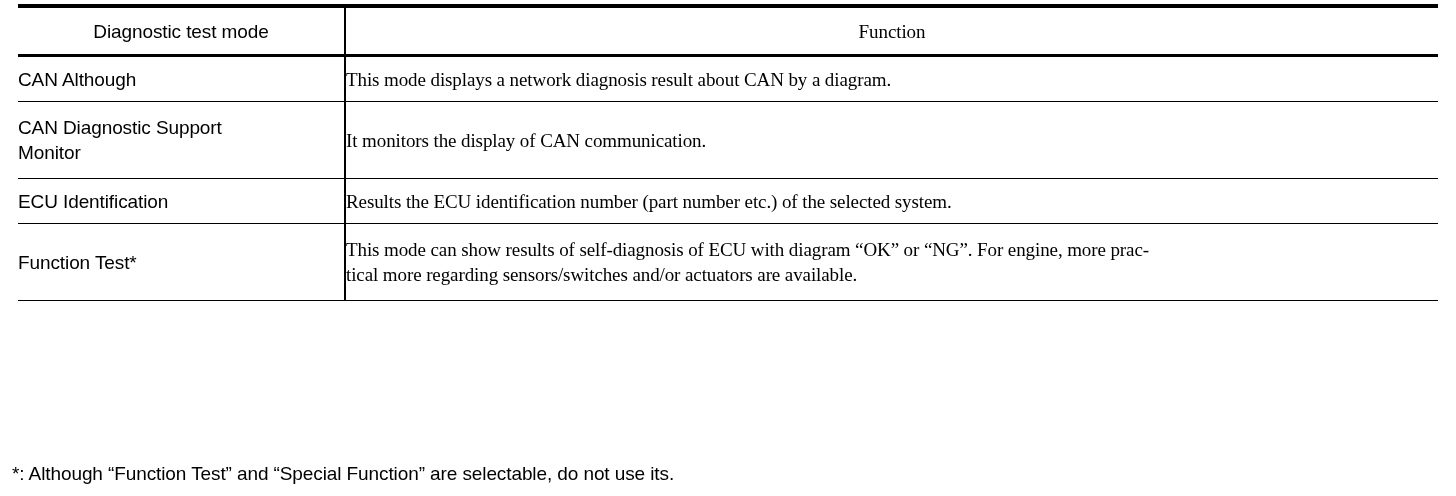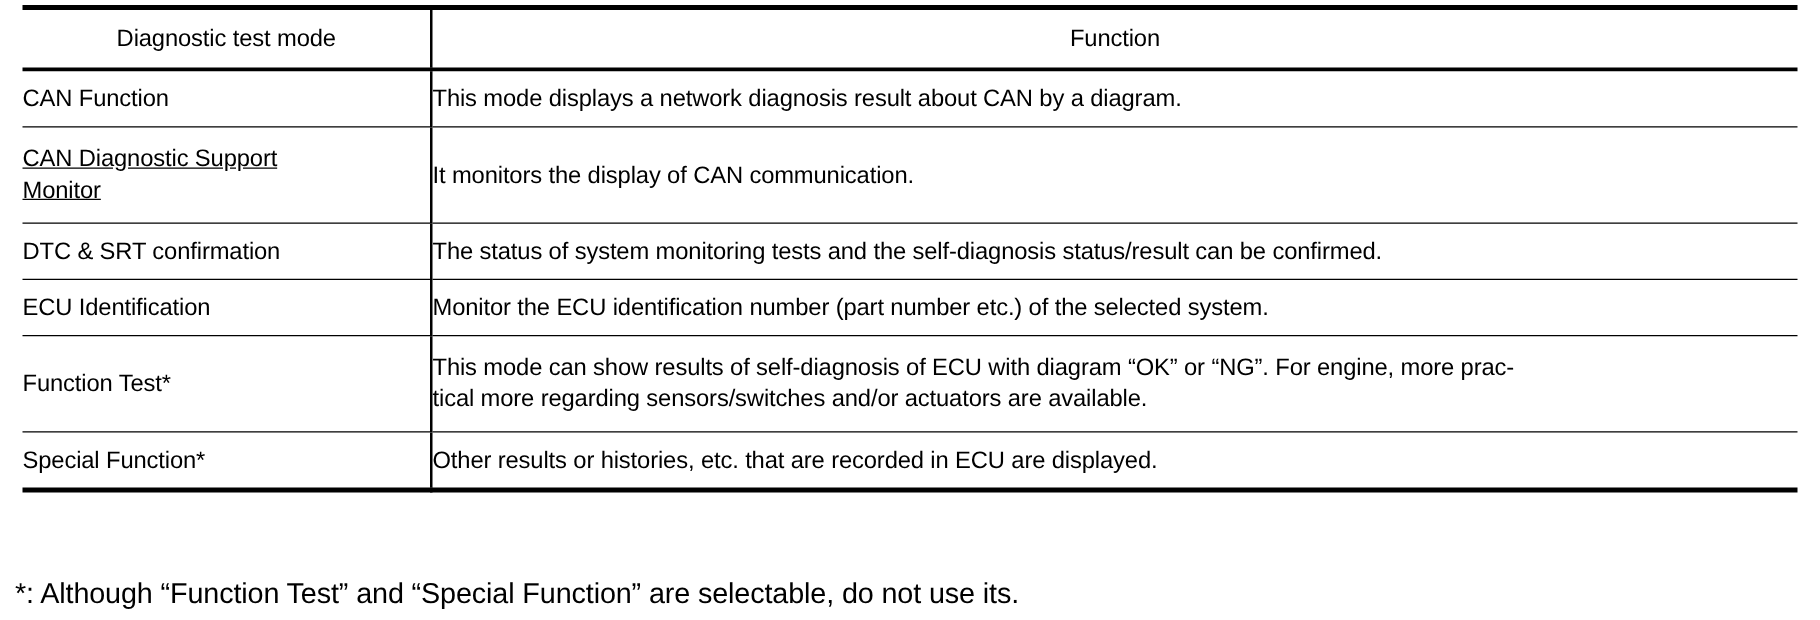--- a/index.html
+++ b/index.html
@@ -48,20 +48,21 @@
 
   
   .cell-mode {
     border-right: 2.5px solid #000;
     padding-left: 16px;
     padding-right: 10px;
   }
   .cell-func {
     padding-left: 14px;
     padding-right: 8px;
+    font-family: Liberation Serif, serif;
   }
 
   
   .hdr-row th {
     height: 46px;
     text-align: center;
   }
   .hdr-row .cell-mode { padding-left: 0; padding-right: 0; }
   .hdr-row .cell-func { padding-left: 0; padding-right: 0; }
 
@@ -72,29 +73,28 @@
   .rule-bottom { border-bottom: 4px solid #000; }
 
   .row-1line td { height: 44px; }
   .row-2line td { height: 76px; }
 
   .func-two-line {
     line-height: 26px;
   }
   .mode-two-line {
     line-height: 26px;
-    text-decoration: underline;
   }
 
   
   .footnote {
     position: absolute;
     left: 12px;
     top: 461px;
-    font-size: 23px;
+    font-size: 19px;
     line-height: 26px;
     letter-spacing: -0.1px;
     white-space: nowrap;
   }
 </style>
 </head>
 <body>
 
 <div class="page">
 
@@ -109,53 +109,45 @@
         <th class="cell-mode">Diagnostic test mode</th>
         <th class="cell-func">Function</th>
       </tr>
     </thead>
 
     <tbody>
 
 
 
       <tr class="row-1line rule-thin">
-        <td class="cell-mode">CAN Function</td>
+        <td class="cell-mode">CAN Although</td>
         <td class="cell-func">This mode displays a network diagnosis result about CAN by a diagram.</td>
       </tr>
 
       <tr class="row-2line rule-thin">
         <td class="cell-mode mode-two-line">
           <div>CAN Diagnostic Support</div>
           <div>Monitor</div>
         </td>
         <td class="cell-func">It monitors the display of CAN communication.</td>
       </tr>
 
-      <tr class="row-1line rule-thin">
-        <td class="cell-mode">DTC &amp; SRT confirmation</td>
-        <td class="cell-func">The status of system monitoring tests and the self-diagnosis status/result can be confirmed.</td>
-      </tr>
 
       <tr class="row-1line rule-thin">
         <td class="cell-mode">ECU Identification</td>
-        <td class="cell-func">Monitor the ECU identification number (part number etc.) of the selected system.</td>
+        <td class="cell-func">Results the ECU identification number (part number etc.) of the selected system.</td>
       </tr>
 
       <tr class="row-2line rule-thin">
         <td class="cell-mode">Function Test*</td>
         <td class="cell-func func-two-line">
           <div>This mode can show results of self-diagnosis of ECU with diagram “OK” or “NG”. For engine, more prac-</div>
           <div>tical more regarding sensors/switches and/or actuators are available.</div>
         </td>
       </tr>
 
-      <tr class="row-1line rule-bottom">
-        <td class="cell-mode">Special Function*</td>
-        <td class="cell-func">Other results or histories, etc. that are recorded in ECU are displayed.</td>
-      </tr>
 
     </tbody>
   </table>
 
   <div class="footnote">*: Although “Function Test” and “Special Function” are selectable, do not use its.</div>
 
 </div>
 
 </body></html>

